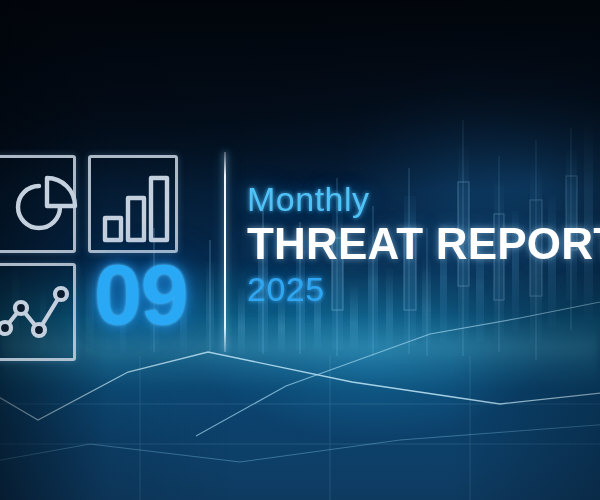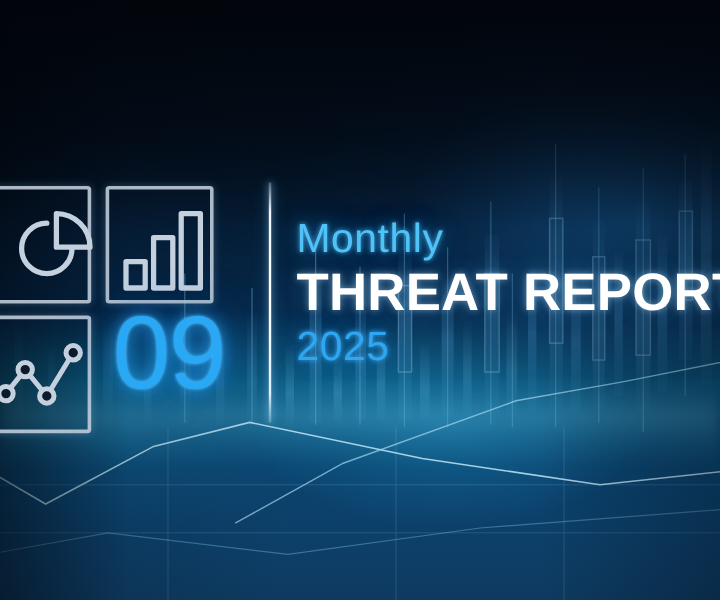--- a/index.html
+++ b/index.html
@@ -91,21 +91,21 @@
   .box-pie  { left: 0px;  top: 0px;   width: 88px; height: 98px; }
   .box-bar  { left: 100px; top: 0px;  width: 90px; height: 98px; }
   .box-line { left: 0px;  top: 108px; width: 88px; height: 98px; }
 
   
   .month-number {
     position: absolute;
     left: 94px;
     top: 251px;
     font-size: 86px;
-    font-weight: 400;
+    font-weight: 700;
     letter-spacing: -1px;
     line-height: 1;
     color: #29a8f5;
     text-shadow:
       0 0 3px  rgba(90,200,255,0.95),
       0 0 12px rgba(40,160,245,0.85),
       0 0 26px rgba(25,130,225,0.60),
       0 0 46px rgba(20,110,200,0.35);
     text-align: center;
   }

